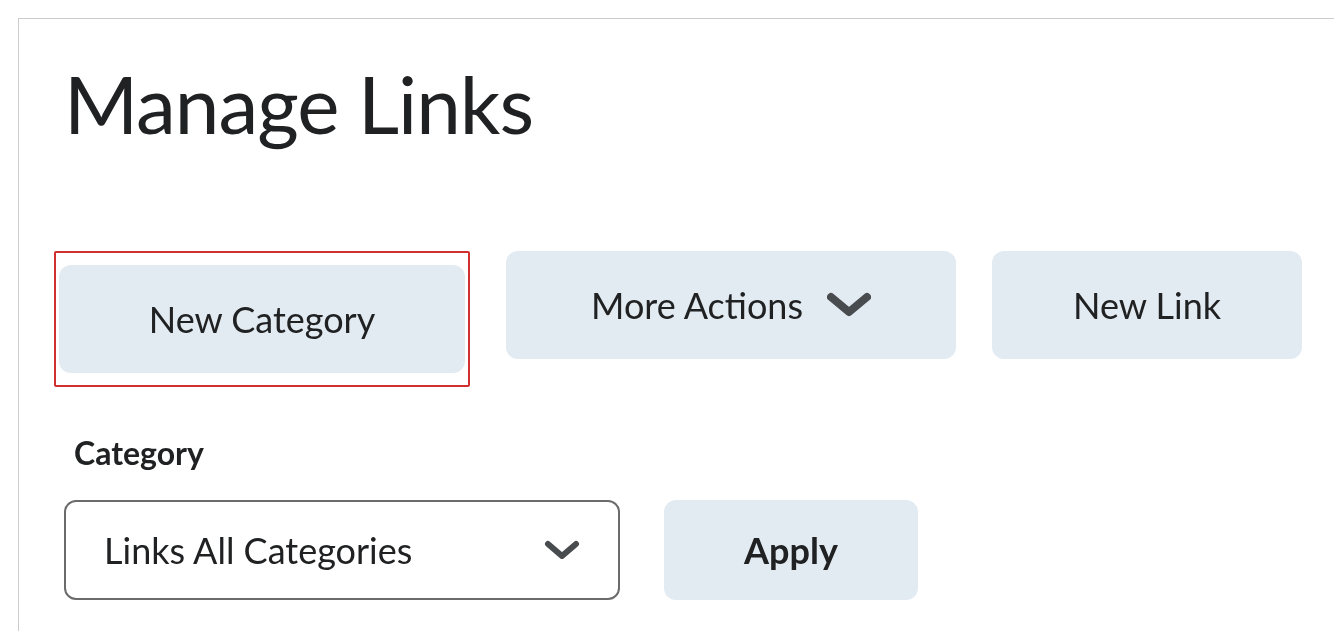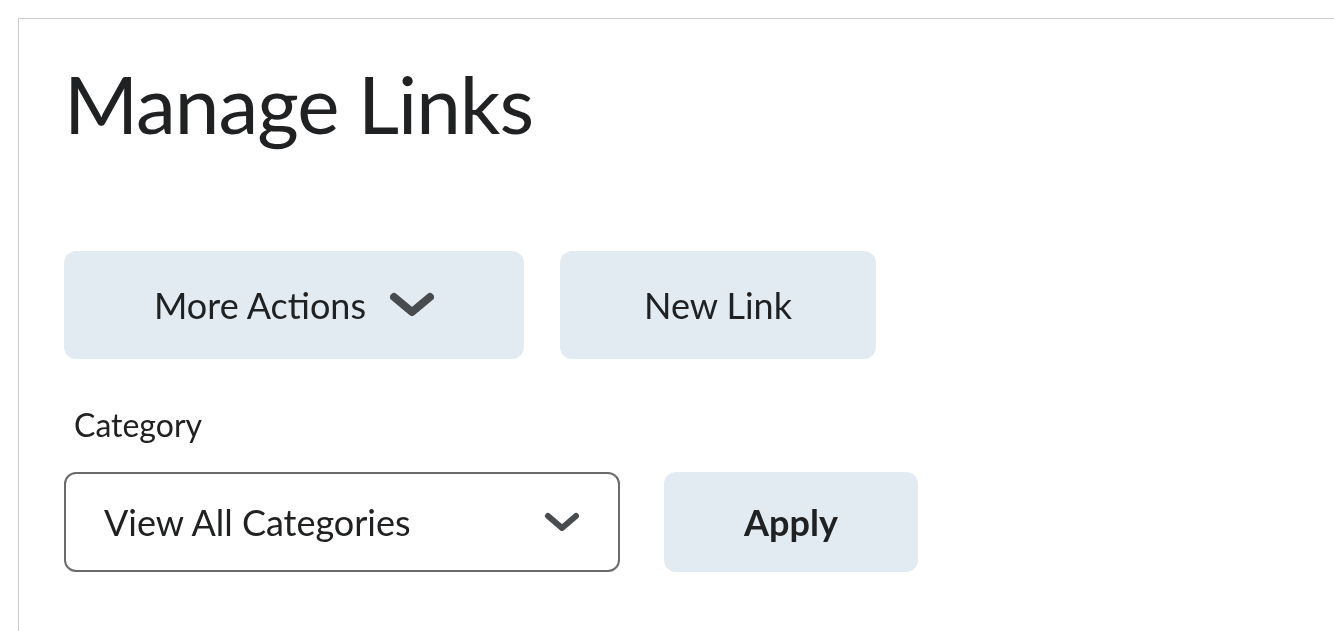--- a/index.html
+++ b/index.html
@@ -62,21 +62,21 @@
     .btn-new-link {
       width: 316px;
       height: 108px;
     }
     .btn-more-actions {
       width: 460px;
       height: 108px;
     }
     .label {
       font-size: 32px;
-      font-weight: 400;
+      font-weight: 700;
       color: #202122;
       margin-bottom: 28px;
       display: block;
       margin-left: 10px;
     }
     .select-row {
       display: flex;
       gap: 44px;
       align-items: center;
     }
@@ -108,38 +108,43 @@
       display: block;
     }
   </style>
 </head>
 <body>
 
 <div class="container">
   <h1 class="page-title">Manage Links</h1>
 
   <div class="button-row">
+    <div class="btn-new-category-wrap">
+      <button class="btn btn-new-category">
+        <span>New Category</span>
+      </button>
+    </div>
     <button class="btn btn-more-actions">
       <span>More Actions</span>
       <span class="chevron">
         <svg width="44" height="26" viewBox="0 0 44 26" fill="none">
           <path d="M4 5 L22 20 L40 5" stroke="#494c4e" stroke-width="8" stroke-linecap="round" stroke-linejoin="round" fill="none"></path>
         </svg>
       </span>
     </button>
     <button class="btn btn-new-link">
       <span>New Link</span>
     </button>
   </div>
 
   <label class="label">Category</label>
 
   <div class="select-row">
     <div class="select">
-      <span>View All Categories</span>
+      <span>Links All Categories</span>
       <span class="chevron">
         <svg width="36" height="22" viewBox="0 0 36 22" fill="none">
           <path d="M4 5 L18 17 L32 5" stroke="#494c4e" stroke-width="6" stroke-linecap="round" stroke-linejoin="round" fill="none"></path>
         </svg>
       </span>
     </div>
     <button class="btn btn-apply">
       <span>Apply</span>
     </button>
   </div>

